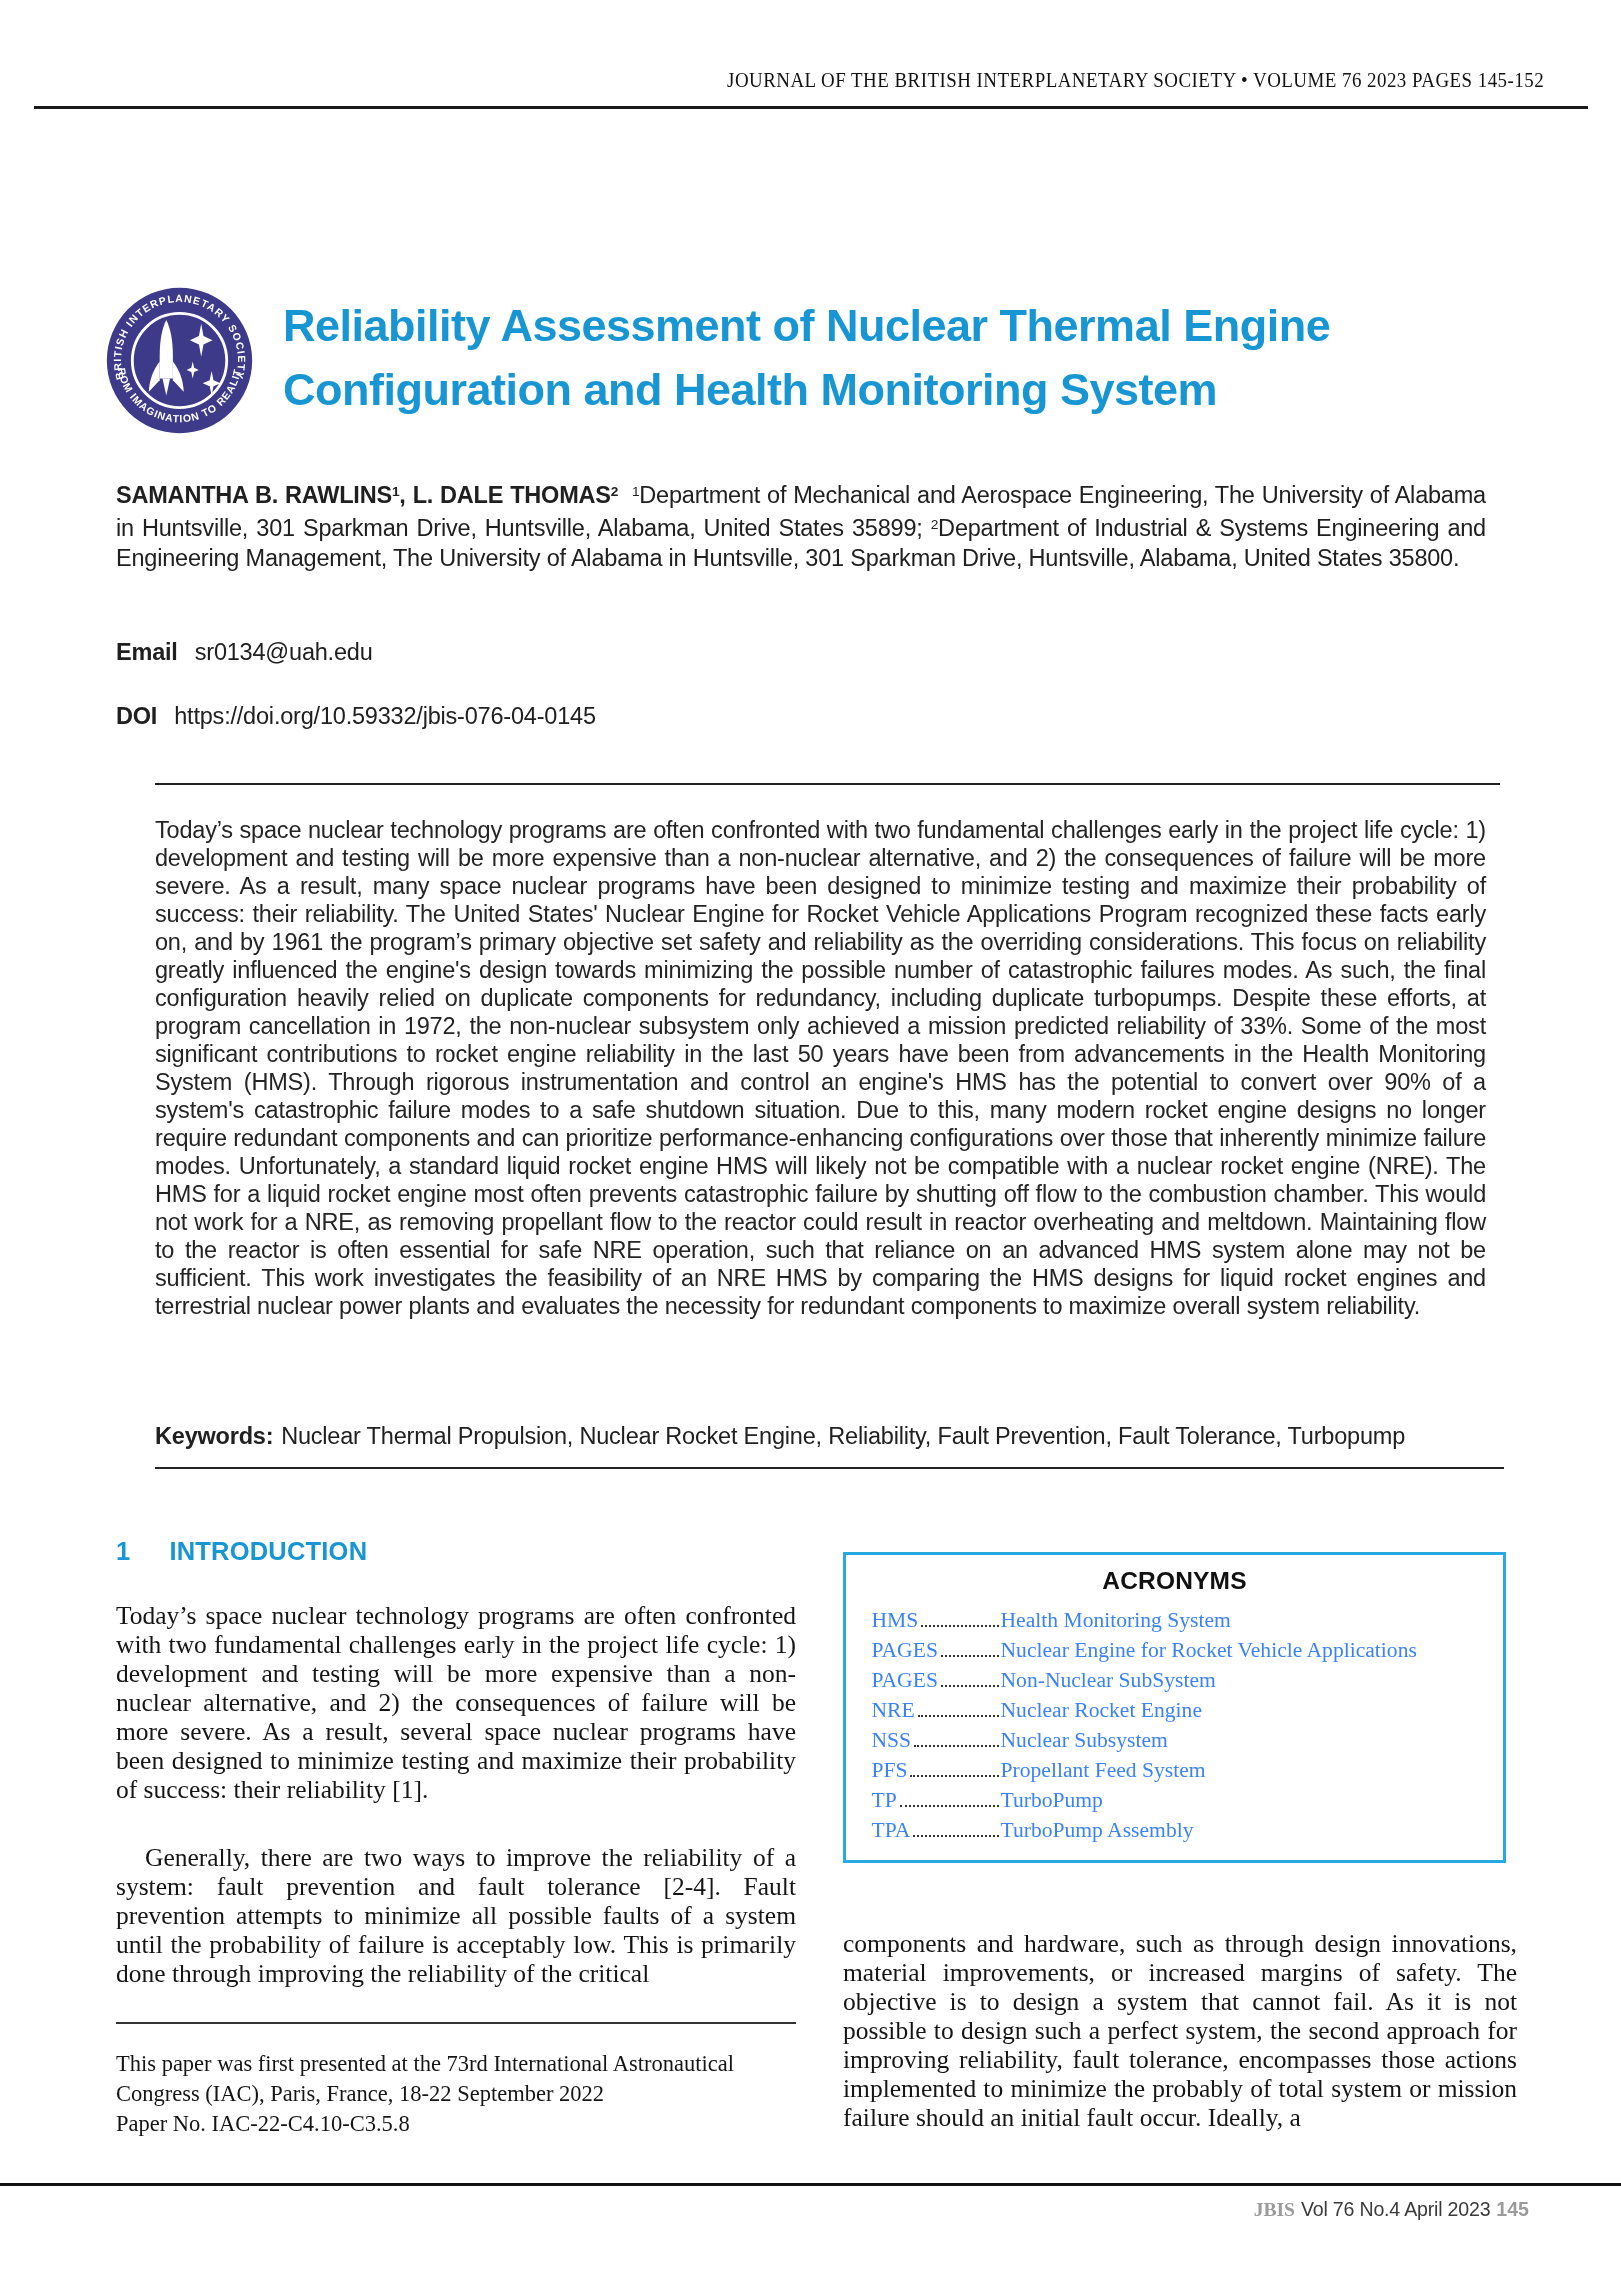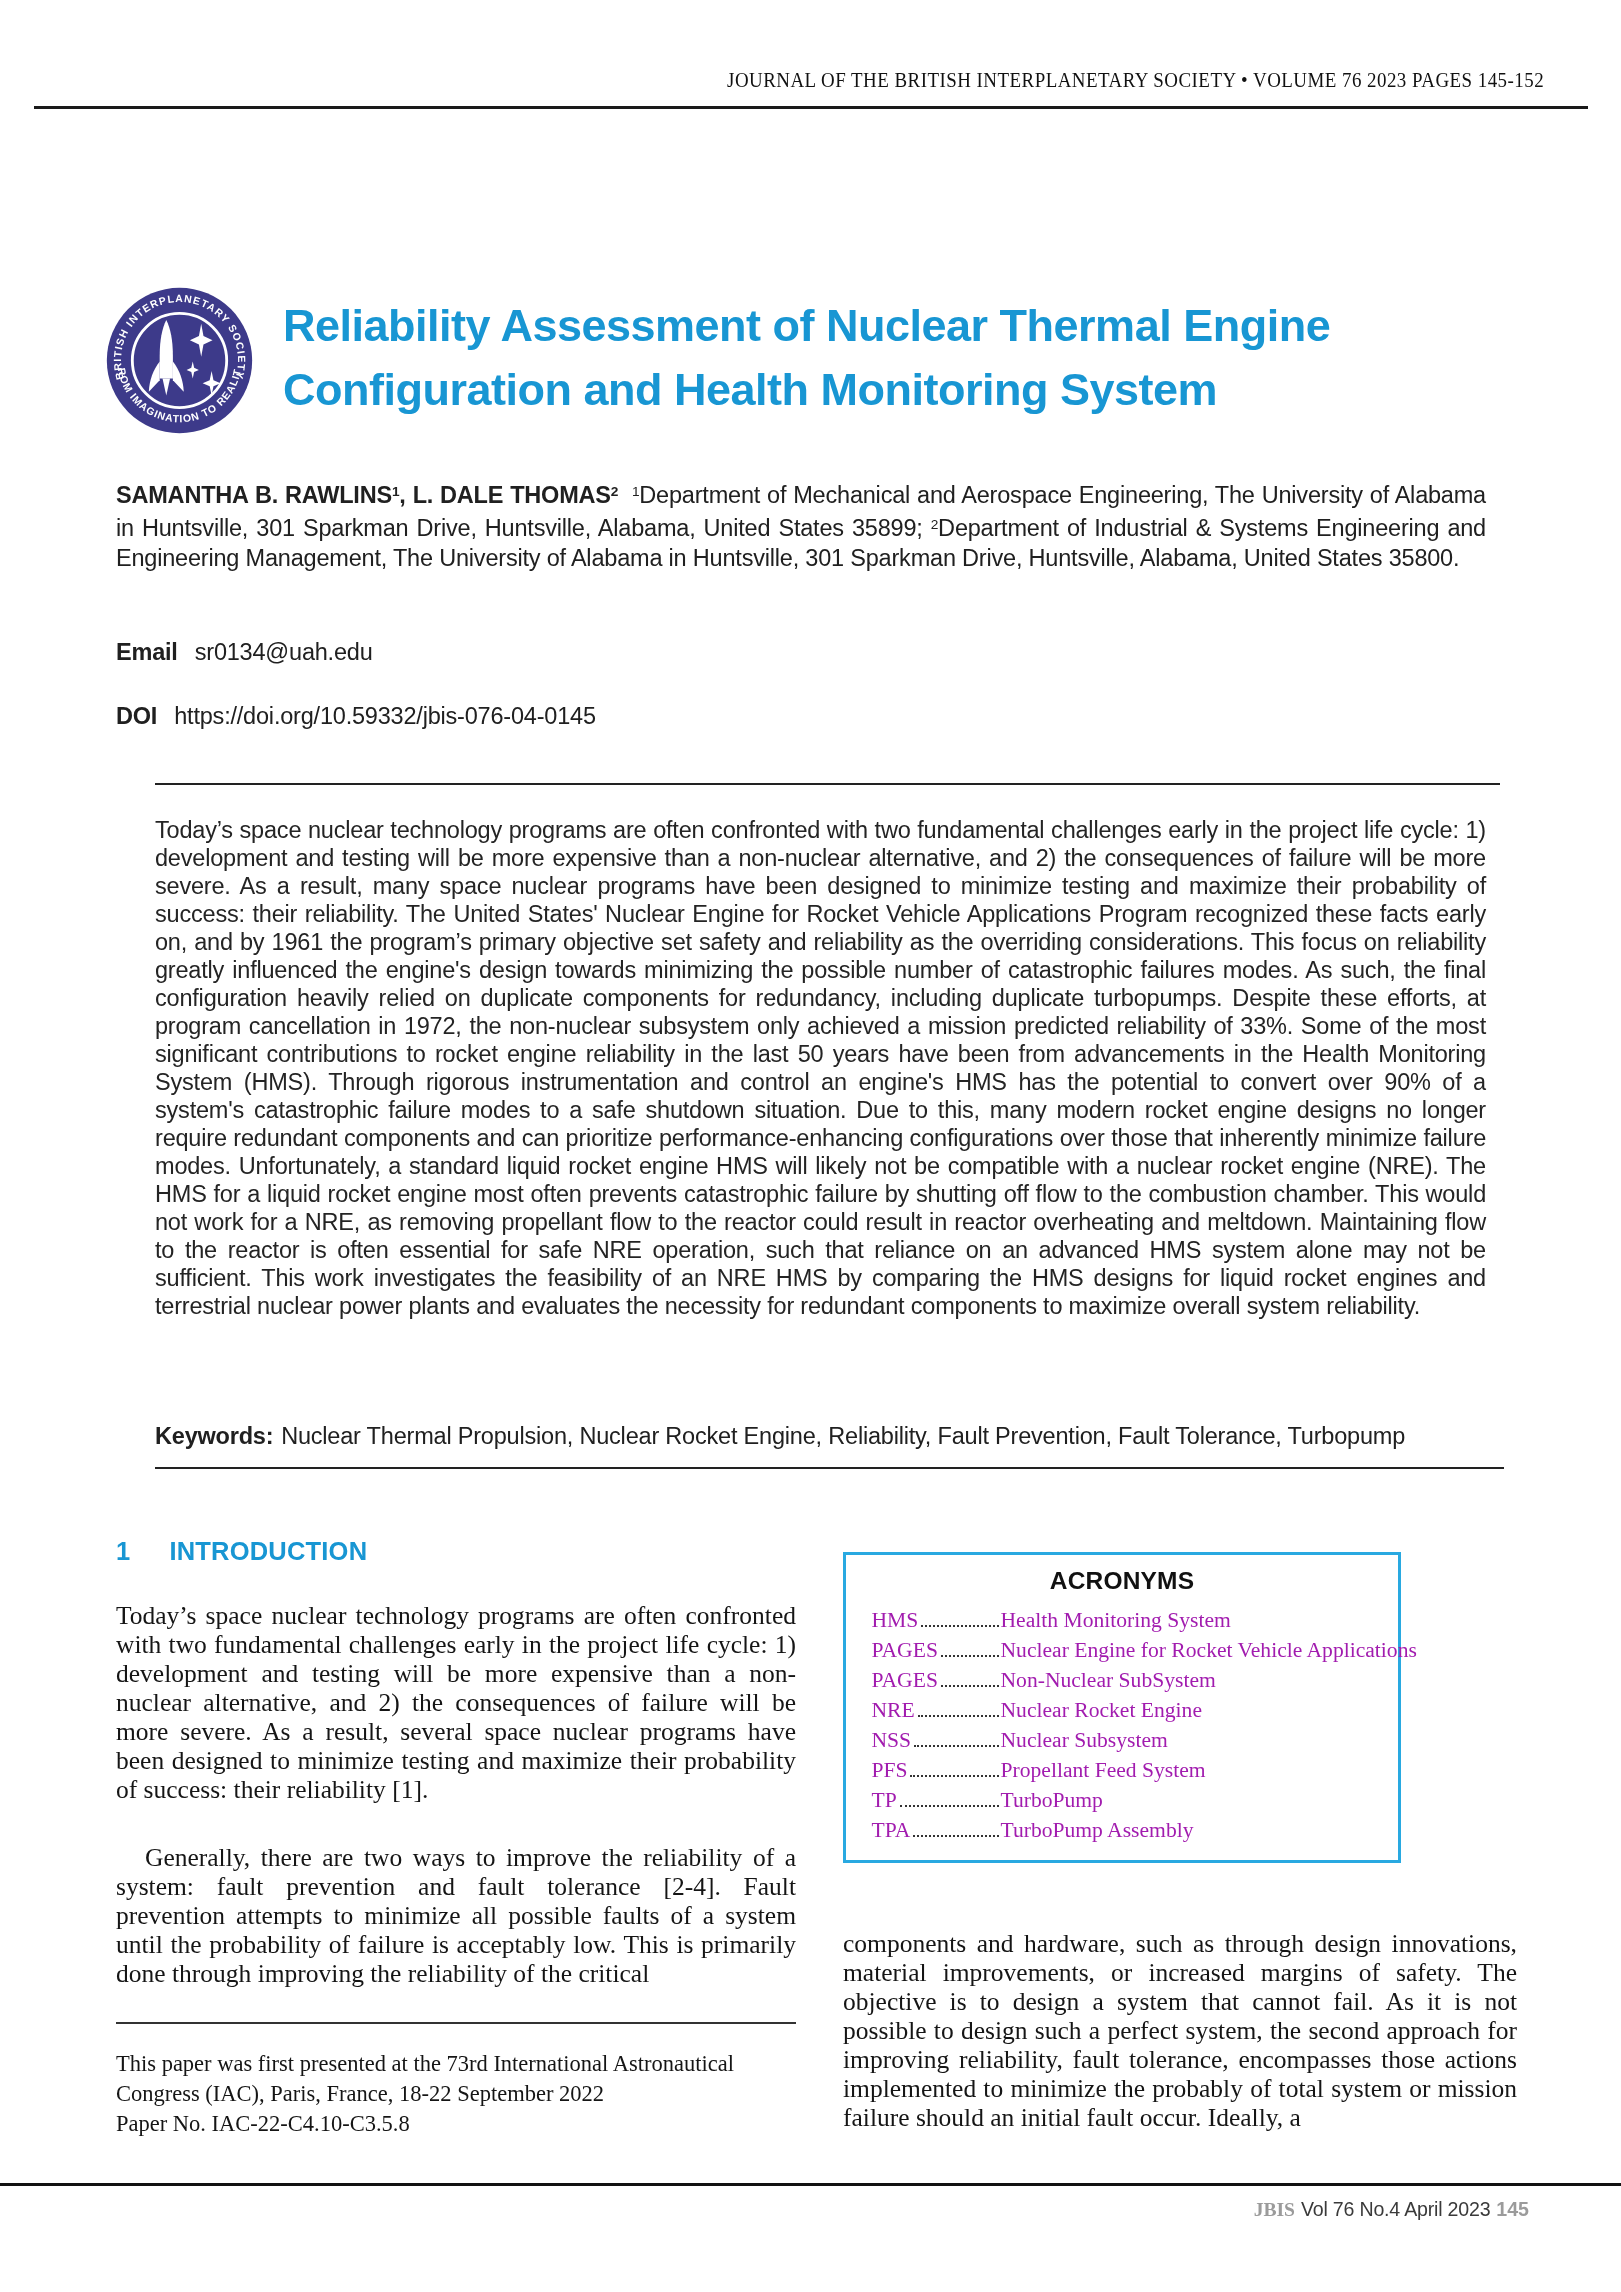--- a/index.html
+++ b/index.html
@@ -76,32 +76,32 @@
   .serif-para {
     font-family: "Liberation Serif", serif;
     font-size: 25.5px; line-height: 29px; text-align: justify;
     color: #151515;
   }
   .para-gap { margin-top: 39px; }
   .indent { text-indent: 29px; }
 
   
   .acronyms-box {
-    left: 843px; top: 1552px; width: 558px;
+    left: 843px; top: 1552px; width: 663px;
     border: 3.9px solid #29a9e1; background: #fff;
     padding: 11.8px 25.5px 15.7px 25.5px;
   }
   .acronyms-title {
     text-align: center; font-size: 24.5px; font-weight: 700;
     color: #111; margin-bottom: 9.8px; letter-spacing: 0.2px;
   }
   .acronym-row {
     display: flex; align-items: baseline;
     font-family: "Liberation Serif", serif;
-    font-size: 21.6px; line-height: 30px; color: #a21caf;
+    font-size: 21.6px; line-height: 30px; color: #3b82f6;
   }
   .abbr-wrap { display: flex; align-items: baseline; width: 129px; flex: 0 0 129px; }
   .abbr { white-space: nowrap; }
   .dots { flex: 1 1 auto; border-bottom: 2px dotted #333; margin: 0 2px 4.9px 2.9px; min-width: 7.8px; }
   .definition { white-space: nowrap; }
 
   .right-para { left: 843px; top: 1929px; width: 674px; }
 
   
   .footnote-rule { top: 2022px; left: 116px; width: 680px; height: 2px; background: #333; }

